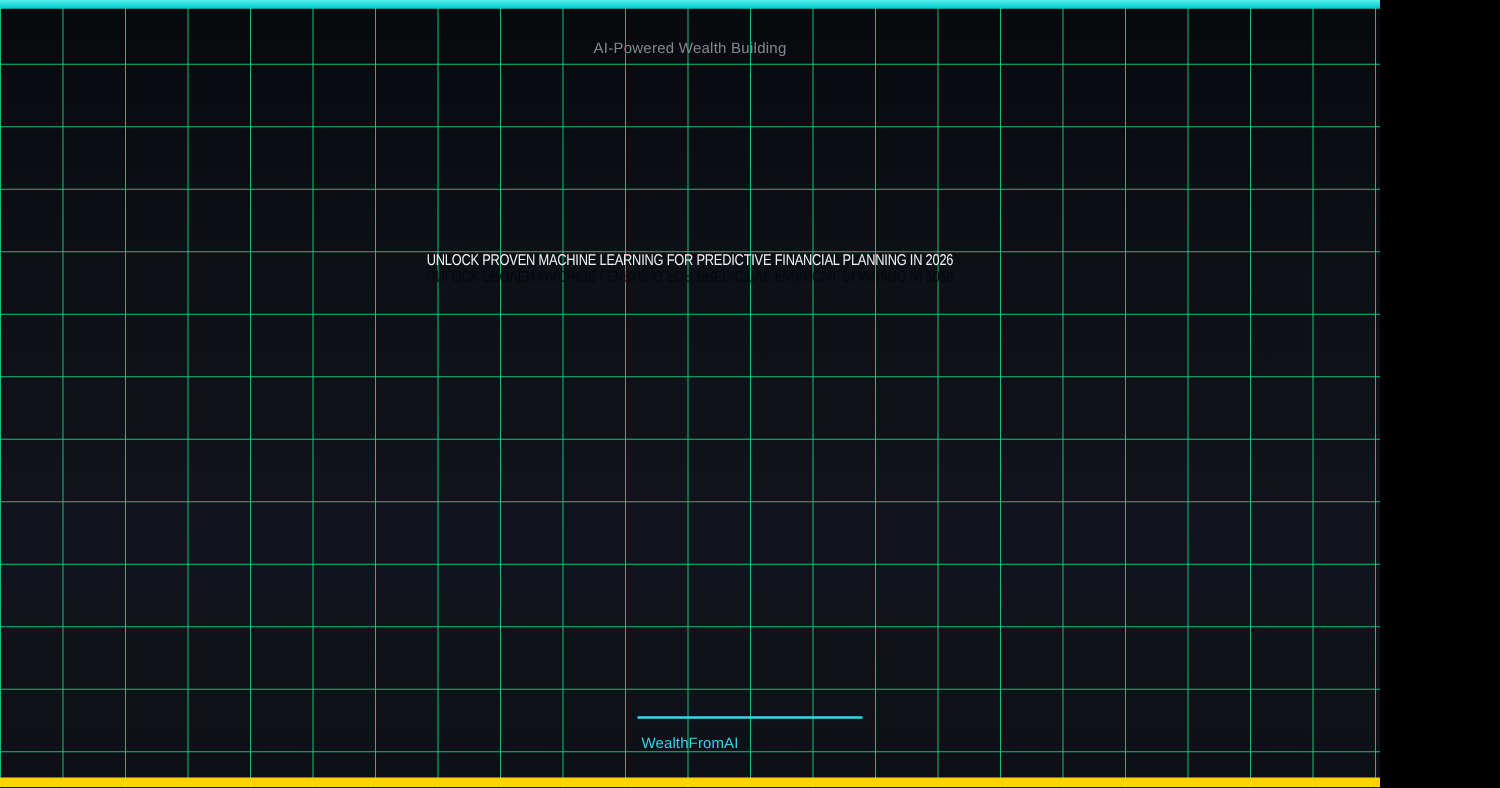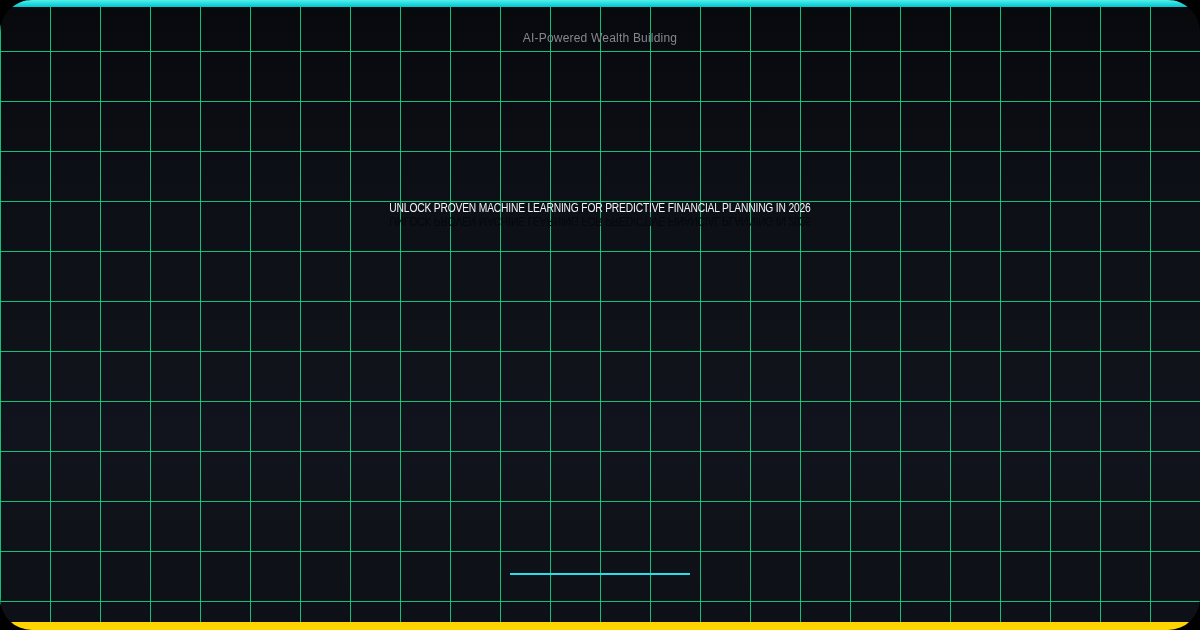--- a/index.html
+++ b/index.html
@@ -4,26 +4,25 @@
 <style>
   html, body {
     margin: 0;
     padding: 0;
     background: #000;
   }
   * { box-sizing: border-box; }
 
   .card {
     position: relative;
-    width: 1200px;
+    width: 1104px;
     height: 630px;
     overflow: hidden;
     background: linear-gradient(180deg, #08090d 0%, #0d0f16 28%, #12141d 70%, #0e1017 100%);
     font-family: "Liberation Sans", sans-serif;
-    border-radius: 32px;
   }
 
   
   .grid-overlay {
     position: absolute;
     inset: 0;
     background-image:
       linear-gradient(to right, rgba(19, 224, 135, 0.85) 0 1px, transparent 1px),
       linear-gradient(to bottom, rgba(19, 224, 135, 0.85) 0 1px, transparent 1px);
     background-size: 50px 50px;
@@ -121,16 +120,17 @@
 
   <div class="kicker">AI-Powered Wealth Building</div>
 
   <div class="headline-wrap">
     <div class="headline">UNLOCK PROVEN MACHINE LEARNING FOR PREDICTIVE FINANCIAL PLANNING IN 2026</div>
     <div class="headline-reflection" aria-hidden="true">UNLOCK PROVEN MACHINE LEARNING FOR PREDICTIVE FINANCIAL PLANNING IN 2026</div>
   </div>
 
   <div class="brand-divider"></div>
 
+  <div class="brand">WealthFromAI</div>
 
   <div class="bottom-bar"></div>
 
 </div>
 
 </body></html>

